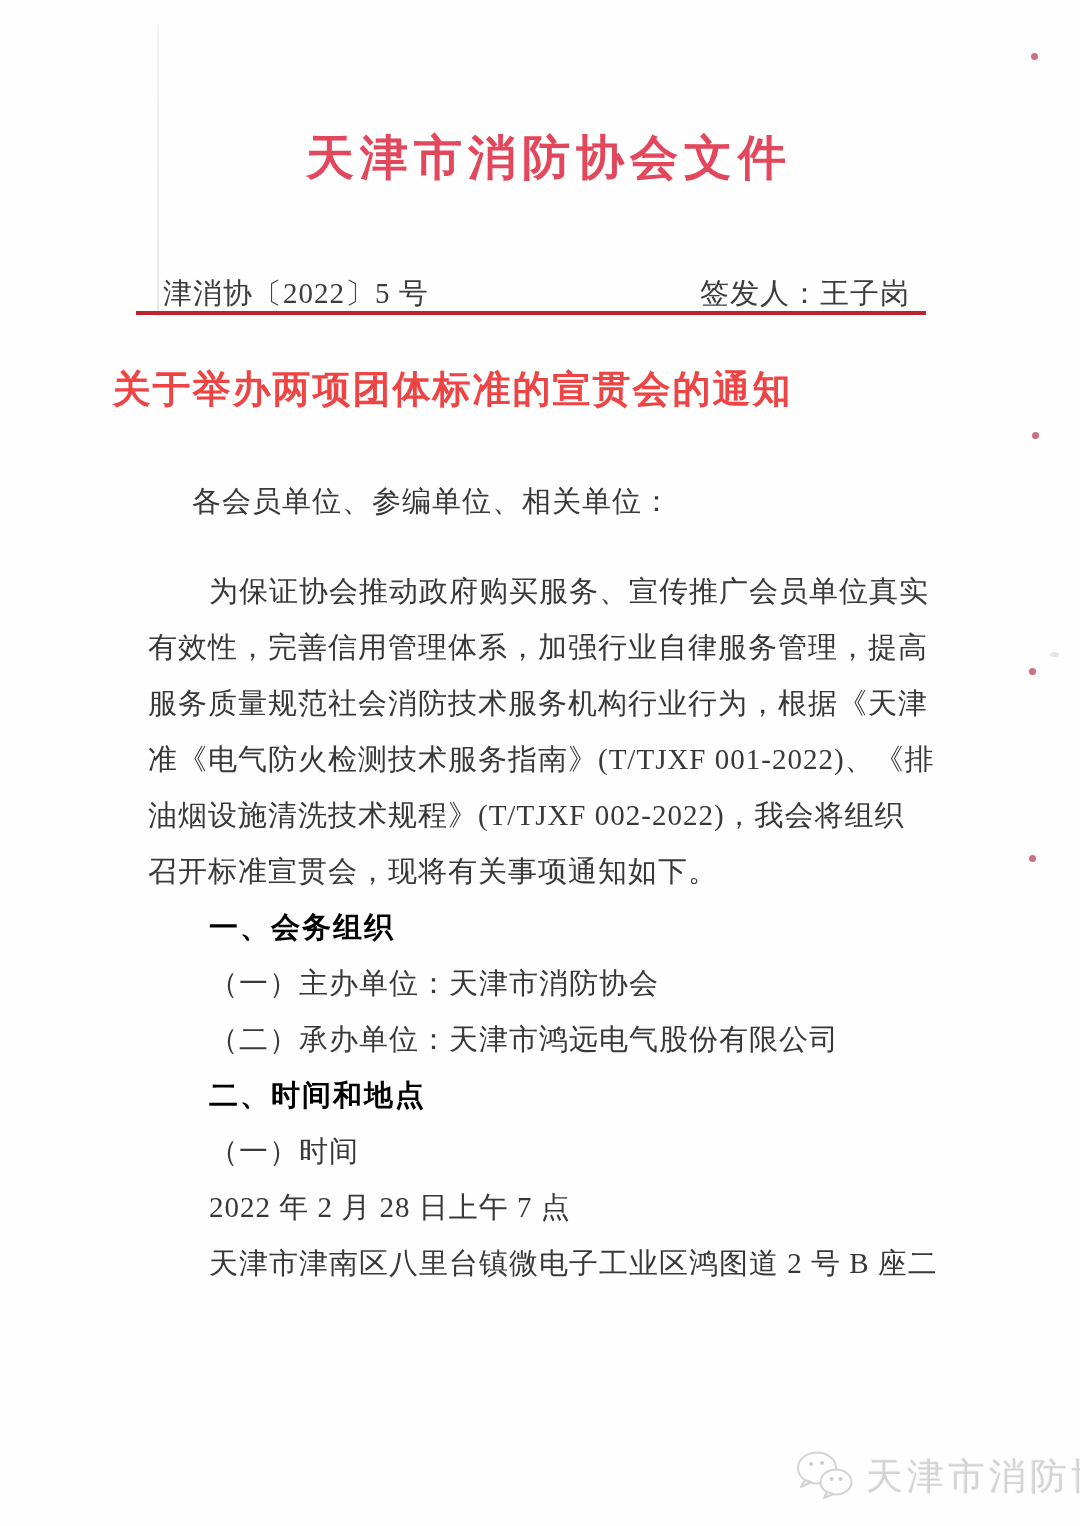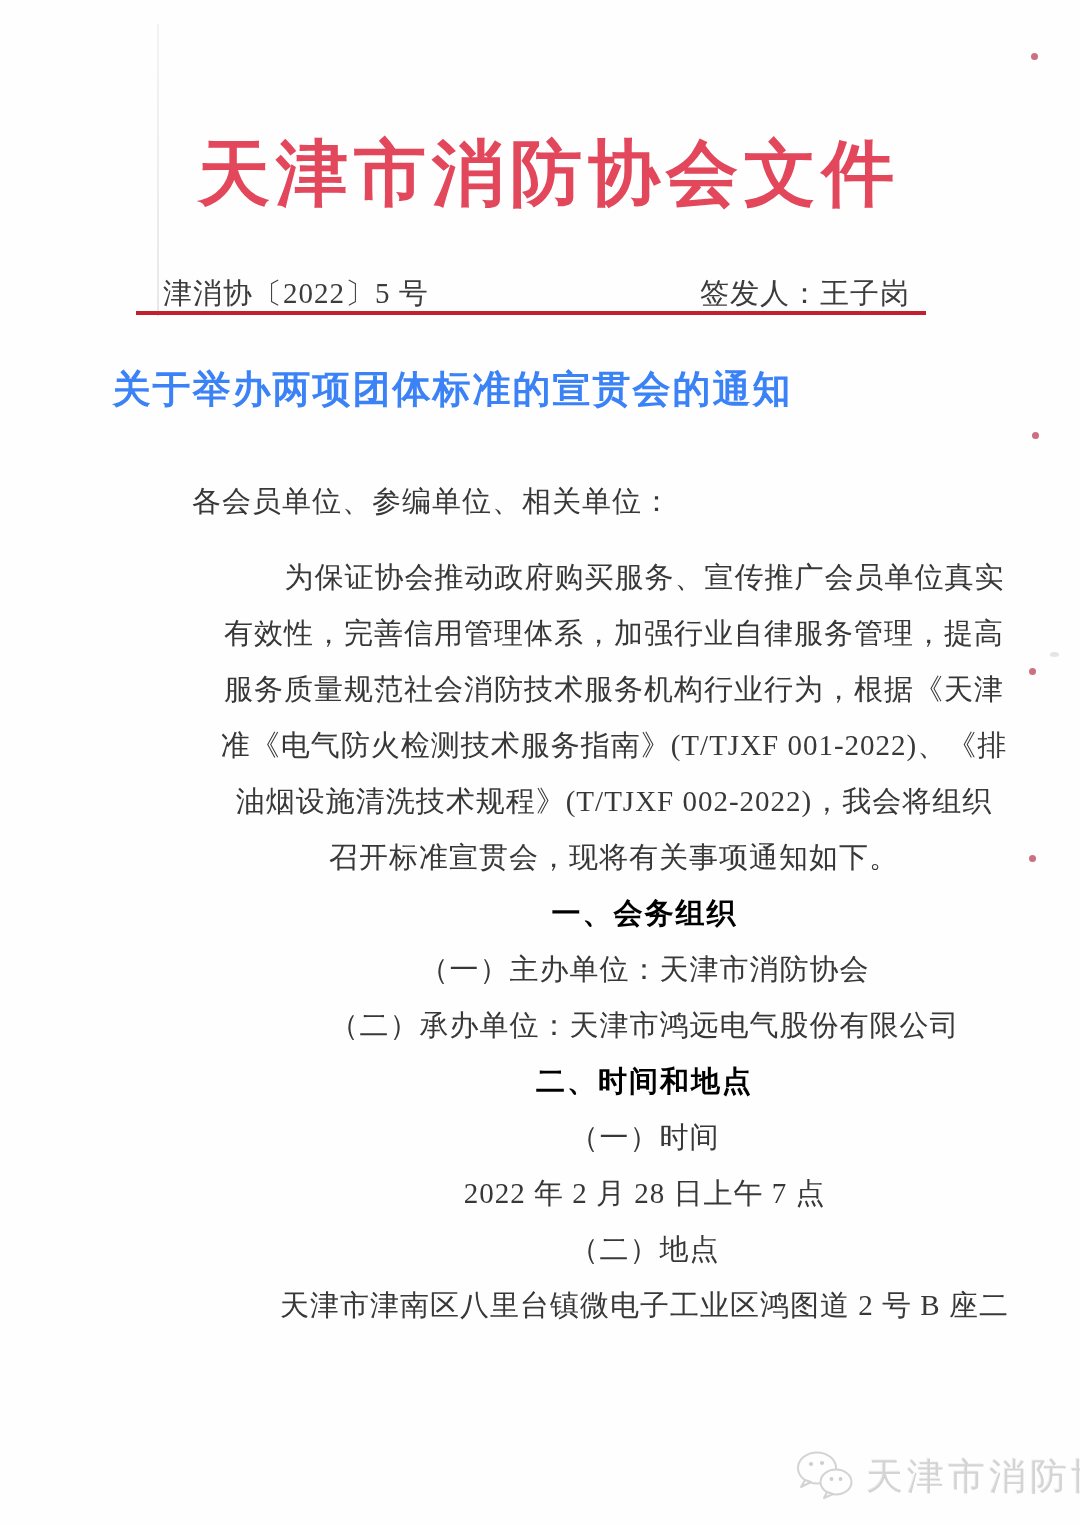--- a/index.html
+++ b/index.html
@@ -33,49 +33,49 @@
   .dot.d3{left:1029px;top:668px;}
   .dot.d4{left:1029px;top:855px;}
   .speck{
     position:absolute;width:9px;height:5px;border-radius:50%;
     background:#d9d9d9;opacity:.7;left:1050px;top:652px;
   }
   .header-title{
     position:absolute;top:126px;left:0;width:1080px;
     text-align:center;
     padding-left:18px;box-sizing:border-box;
-    font-size:72px;font-weight:bold;
+    font-size:48px;font-weight:bold;
     letter-spacing:6px;
     color:var(--header-red);
     white-space:nowrap;
   }
   .meta-row{
     position:absolute;top:274px;left:163px;right:170px;
     display:flex;justify-content:space-between;align-items:center;
     font-size:29px;color:#3c3c3c;letter-spacing:1px;
     white-space:nowrap;
   }
   .red-rule{
     position:absolute;top:311px;left:136px;width:790px;height:4px;
     background:var(--rule-red);
   }
   .doc-title{
     position:absolute;top:364px;left:0;width:931px;
     text-align:center;
     padding-right:26px;box-sizing:border-box;
-    font-size:38px;font-weight:bold;color:#3b82f6;
+    font-size:38px;font-weight:bold;color:#ef4444;
     letter-spacing:2px;white-space:nowrap;
   }
   .salutation{
     position:absolute;top:482px;left:148px;
     font-size:29px;letter-spacing:1px;white-space:nowrap;margin-left:44px;
   }
   .content-lines{
-    position:absolute;top:549px;left:148px;right:0;
-    font-size:29px;line-height:56px;letter-spacing:1px;text-align:center;
+    position:absolute;top:563px;left:148px;right:0;
+    font-size:29px;line-height:56px;letter-spacing:1px;
   }
   .line{white-space:nowrap;height:56px;}
   .line.indent{padding-left:61px;}
   .line.bold{
     font-weight:bold;
     font-family:"Liberation Sans", sans-serif;
     color:#000000;letter-spacing:2px;
   }
   .watermark{
     position:absolute;top:1449px;left:793px;
@@ -122,21 +122,20 @@
       <div class="line">服务质量规范社会消防技术服务机构行业行为，根据《天津</div>
       <div class="line">准《电气防火检测技术服务指南》(T/TJXF 001-2022)、《排</div>
       <div class="line">油烟设施清洗技术规程》(T/TJXF 002-2022)，我会将组织</div>
       <div class="line">召开标准宣贯会，现将有关事项通知如下。</div>
       <div class="line indent bold">一、会务组织</div>
       <div class="line indent">（一）主办单位：天津市消防协会</div>
       <div class="line indent">（二）承办单位：天津市鸿远电气股份有限公司</div>
       <div class="line indent bold">二、时间和地点</div>
       <div class="line indent">（一）时间</div>
       <div class="line indent">2022 年 2 月 28 日上午 7 点</div>
-      <div class="line indent">（二）地点</div>
       <div class="line indent">天津市津南区八里台镇微电子工业区鸿图道 2 号 B 座二</div>
     </div>
 
   <div class="watermark">
     <span class="wechat-icon">
       <svg width="64" height="52" viewBox="0 0 64 52" xmlns="http://www.w3.org/2000/svg">
         <g fill="#ffffff" stroke="#cccccc" stroke-width="2">
           <ellipse cx="24" cy="19" rx="19" ry="15.5"></ellipse>
           <path d="M12 31 L8 38 L18 33 Z" stroke-linejoin="round"></path>
           <ellipse cx="43" cy="33" rx="15.5" ry="12.5"></ellipse>

